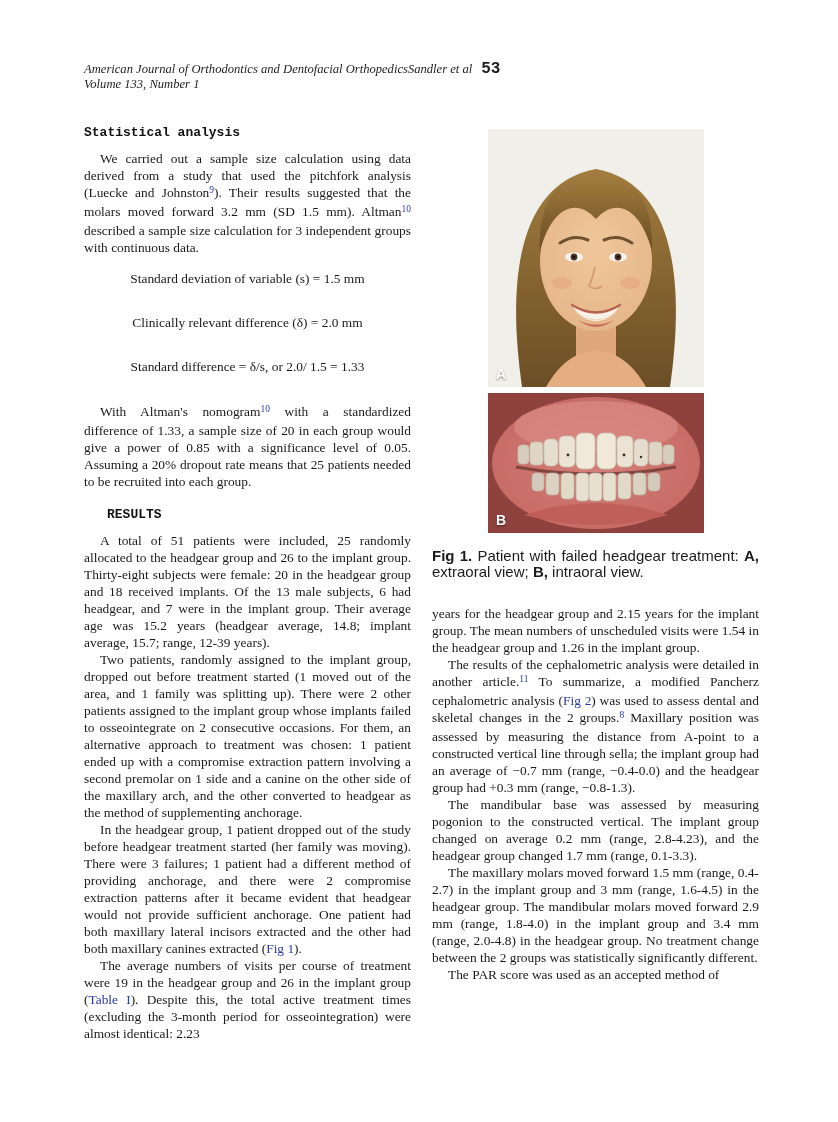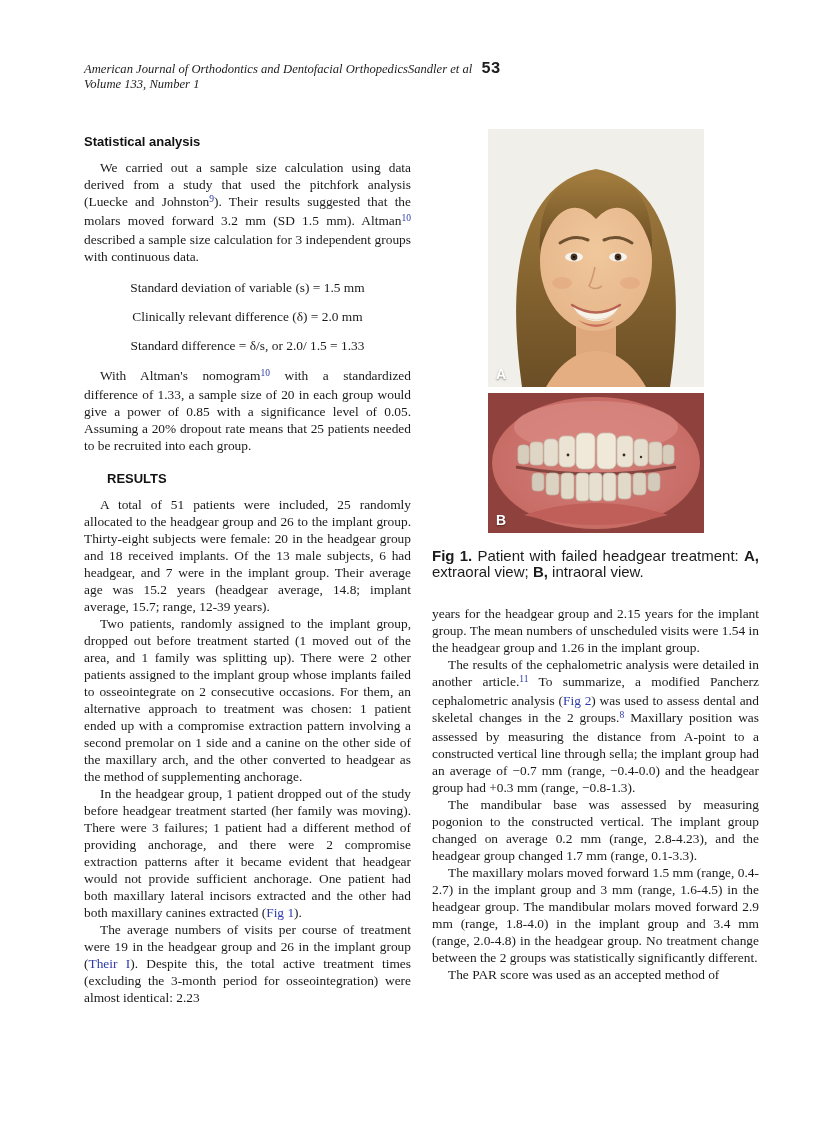--- a/index.html
+++ b/index.html
@@ -20,28 +20,28 @@
   .runhead .pgnum{
     font-style:normal;font-weight:bold;
     font-family:Liberation Mono, monospace;
     font-size:16px;margin-left:9px;
   }
   
   .col{position:absolute;width:327px;}
   .col-left{left:84px;top:118px;}
   .col-right{left:432px;top:129px;}
   .subhead{
-    font-family:Liberation Sans, sans-serif;
+    font-family:Liberation Mono, monospace;
     font-weight:bold;font-size:13px;color:#111;
-    margin:16px 0 10px 0;
+    margin:7px 0 10px 0;
   }
   .subhead.results{margin-top:17px;padding-left:23px;}
   p.body{font-size:13.4px;line-height:17px;text-align:justify;margin:0;}
   p.indent{text-indent:16px;}
-  .eq{font-size:13.4px;text-align:center;margin:13px 0;}
+  .eq{font-size:13.4px;text-align:center;margin:28px 0;}
   .eq:first-of-type{margin-top:15px;}
   .sup{font-size:9.5px;position:relative;top:-4.5px;color:var(--link);}
   .link{color:var(--link);}
   .b{font-weight:bold;}
   
   .figure-stack{width:216px;margin-left:56px;}
   .photo{position:relative;display:block;}
   .photo svg{display:block;}
   .photo-label{
     position:absolute;left:8px;bottom:5px;color:#fff;
@@ -75,21 +75,21 @@
     <h3 class="subhead">Statistical analysis</h3>
     <p class="body indent"><span>We carried out a sample size calculation using data derived from a study that used the pitchfork analysis (Luecke and Johnston</span><span class="sup">9</span><span>). Their results suggested that the molars moved forward 3.2 mm (SD 1.5 mm). Altman</span><span class="sup">10</span><span> described a sample size calculation for 3 independent groups with continuous data.</span></p>
     <div class="eq">Standard deviation of variable (s) = 1.5 mm</div>
     <div class="eq">Clinically relevant difference (δ) = 2.0 mm</div>
     <div class="eq">Standard difference = δ/s, or 2.0/ 1.5 = 1.33</div>
     <p class="body indent"><span>With Altman's nomogram</span><span class="sup">10</span><span> with a standardized difference of 1.33, a sample size of 20 in each group would give a power of 0.85 with a significance level of 0.05. Assuming a 20% dropout rate means that 25 patients needed to be recruited into each group.</span></p>
     <h3 class="subhead results">RESULTS</h3>
     <p class="body indent"><span>A total of 51 patients were included, 25 randomly allocated to the headgear group and 26 to the implant group. Thirty-eight subjects were female: 20 in the headgear group and 18 received implants. Of the 13 male subjects, 6 had headgear, and 7 were in the implant group. Their average age was 15.2 years (headgear average, 14.8; implant average, 15.7; range, 12-39 years).</span></p>
     <p class="body indent"><span>Two patients, randomly assigned to the implant group, dropped out before treatment started (1 moved out of the area, and 1 family was splitting up). There were 2 other patients assigned to the implant group whose implants failed to osseointegrate on 2 consecutive occasions. For them, an alternative approach to treatment was chosen: 1 patient ended up with a compromise extraction pattern involving a second premolar on 1 side and a canine on the other side of the maxillary arch, and the other converted to headgear as the method of supplementing anchorage.</span></p>
     <p class="body indent"><span>In the headgear group, 1 patient dropped out of the study before headgear treatment started (her family was moving). There were 3 failures; 1 patient had a different method of providing anchorage, and there were 2 compromise extraction patterns after it became evident that headgear would not provide sufficient anchorage. One patient had both maxillary lateral incisors extracted and the other had both maxillary canines extracted (</span><span class="link">Fig 1</span><span>).</span></p>
-    <p class="body indent"><span>The average numbers of visits per course of treatment were 19 in the headgear group and 26 in the implant group (</span><span class="link">Their I</span><span>). Despite this, the total active treatment times (excluding the 3-month period for osseointegration) were almost identical: 2.23</span></p>
+    <p class="body indent"><span>The average numbers of visits per course of treatment were 19 in the headgear group and 26 in the implant group (</span><span class="link">Table I</span><span>). Despite this, the total active treatment times (excluding the 3-month period for osseointegration) were almost identical: 2.23</span></p>
   </div>
 
   <div class="col col-right">
 
     <div class="figure-stack">
 
       <div class="photo photoA">
         <svg width="216" height="258" viewBox="0 0 216 258">
           <defs>
             <linearGradient id="hairG" x1="0" y1="0" x2="0" y2="1">

